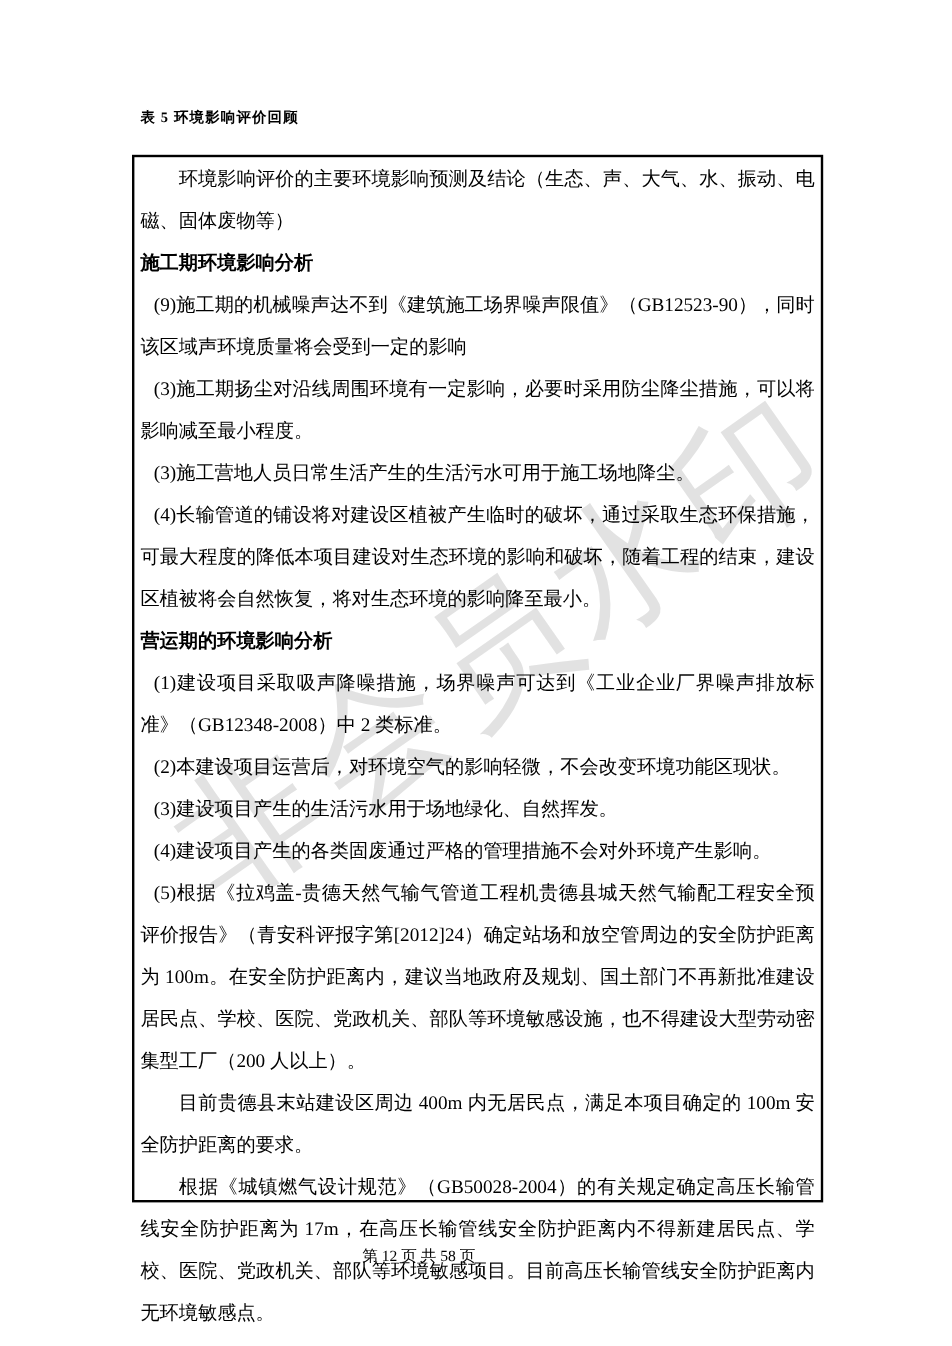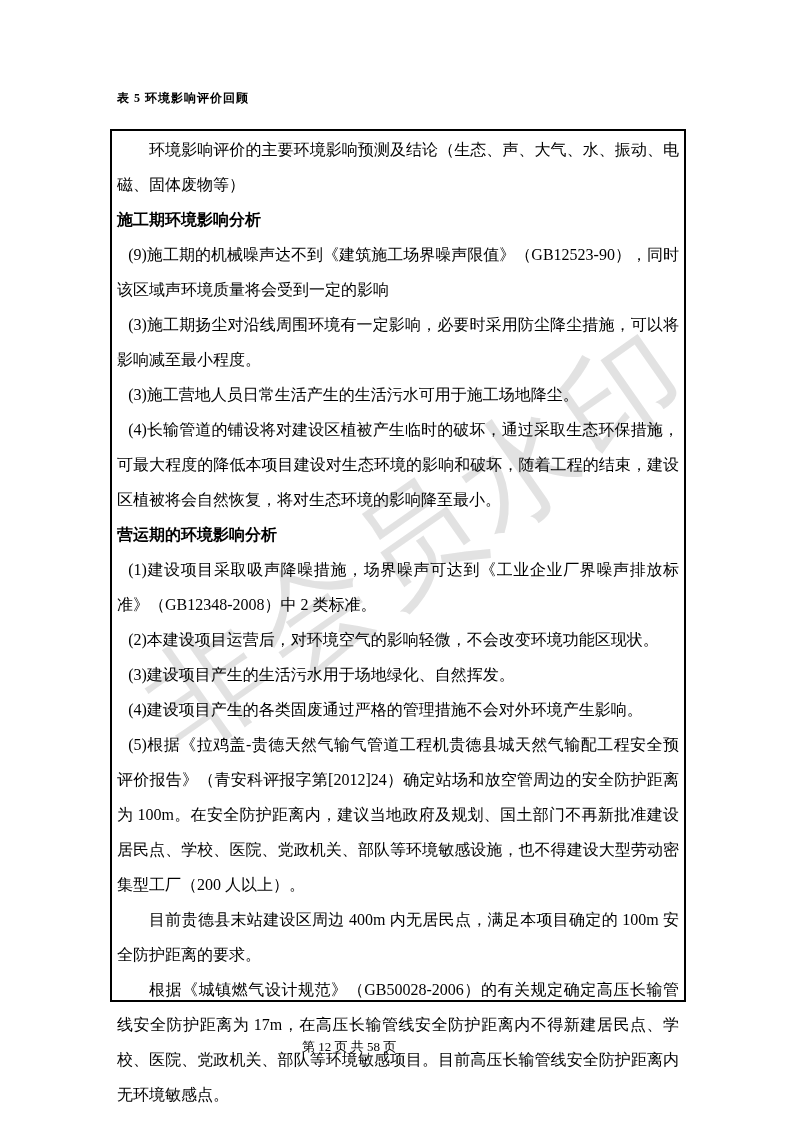--- a/index.html
+++ b/index.html
@@ -87,17 +87,17 @@
       <div class="para item">(3)施工期扬尘对沿线周围环境有一定影响，必要时采用防尘降尘措施，可以将影响减至最小程度。</div>
       <div class="para item">(3)施工营地人员日常生活产生的生活污水可用于施工场地降尘。</div>
       <div class="para item">(4)长输管道的铺设将对建设区植被产生临时的破坏，通过采取生态环保措施，可最大程度的降低本项目建设对生态环境的影响和破坏，随着工程的结束，建设区植被将会自然恢复，将对生态环境的影响降至最小。</div>
       <div class="para heading">营运期的环境影响分析</div>
       <div class="para item">(1)建设项目采取吸声降噪措施，场界噪声可达到《工业企业厂界噪声排放标准》（GB12348-2008）中 2 类标准。</div>
       <div class="para item">(2)本建设项目运营后，对环境空气的影响轻微，不会改变环境功能区现状。</div>
       <div class="para item">(3)建设项目产生的生活污水用于场地绿化、自然挥发。</div>
       <div class="para item">(4)建设项目产生的各类固废通过严格的管理措施不会对外环境产生影响。</div>
       <div class="para item">(5)根据《拉鸡盖-贵德天然气输气管道工程机贵德县城天然气输配工程安全预评价报告》（青安科评报字第[2012]24）确定站场和放空管周边的安全防护距离为 100m。在安全防护距离内，建议当地政府及规划、国土部门不再新批准建设居民点、学校、医院、党政机关、部队等环境敏感设施，也不得建设大型劳动密集型工厂（200 人以上）。</div>
       <div class="para normal">目前贵德县末站建设区周边 400m 内无居民点，满足本项目确定的 100m 安全防护距离的要求。</div>
-      <div class="para normal">根据《城镇燃气设计规范》（GB50028-2006）的有关规定确定高压长输管线安全防护距离为 17m，在高压长输管线安全防护距离内不得新建居民点、学校、医院、党政机关、部队等环境敏感项目。目前高压长输管线安全防护距离内无环境敏感点。</div>
+      <div class="para normal">根据《城镇燃气设计规范》（GB50028-2004）的有关规定确定高压长输管线安全防护距离为 17m，在高压长输管线安全防护距离内不得新建居民点、学校、医院、党政机关、部队等环境敏感项目。目前高压长输管线安全防护距离内无环境敏感点。</div>
     </div>
 </div>
 
 <div class="page-footer">第 12 页 共 58 页</div>
 
 </body></html>

